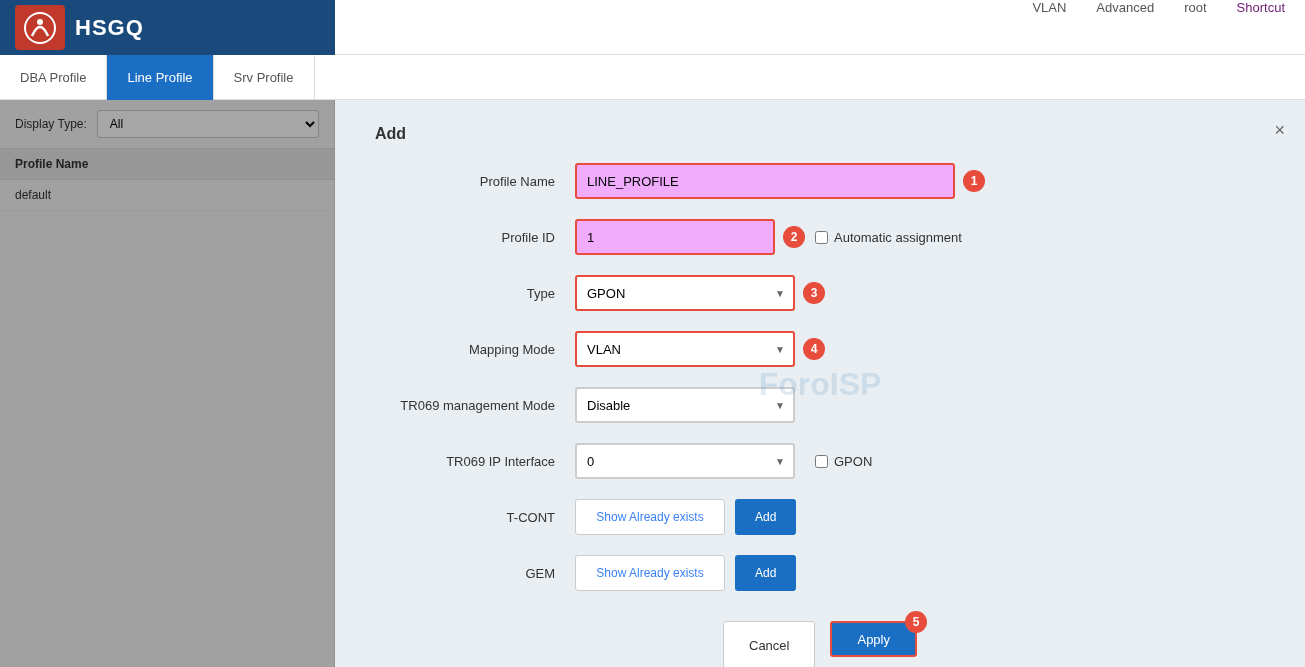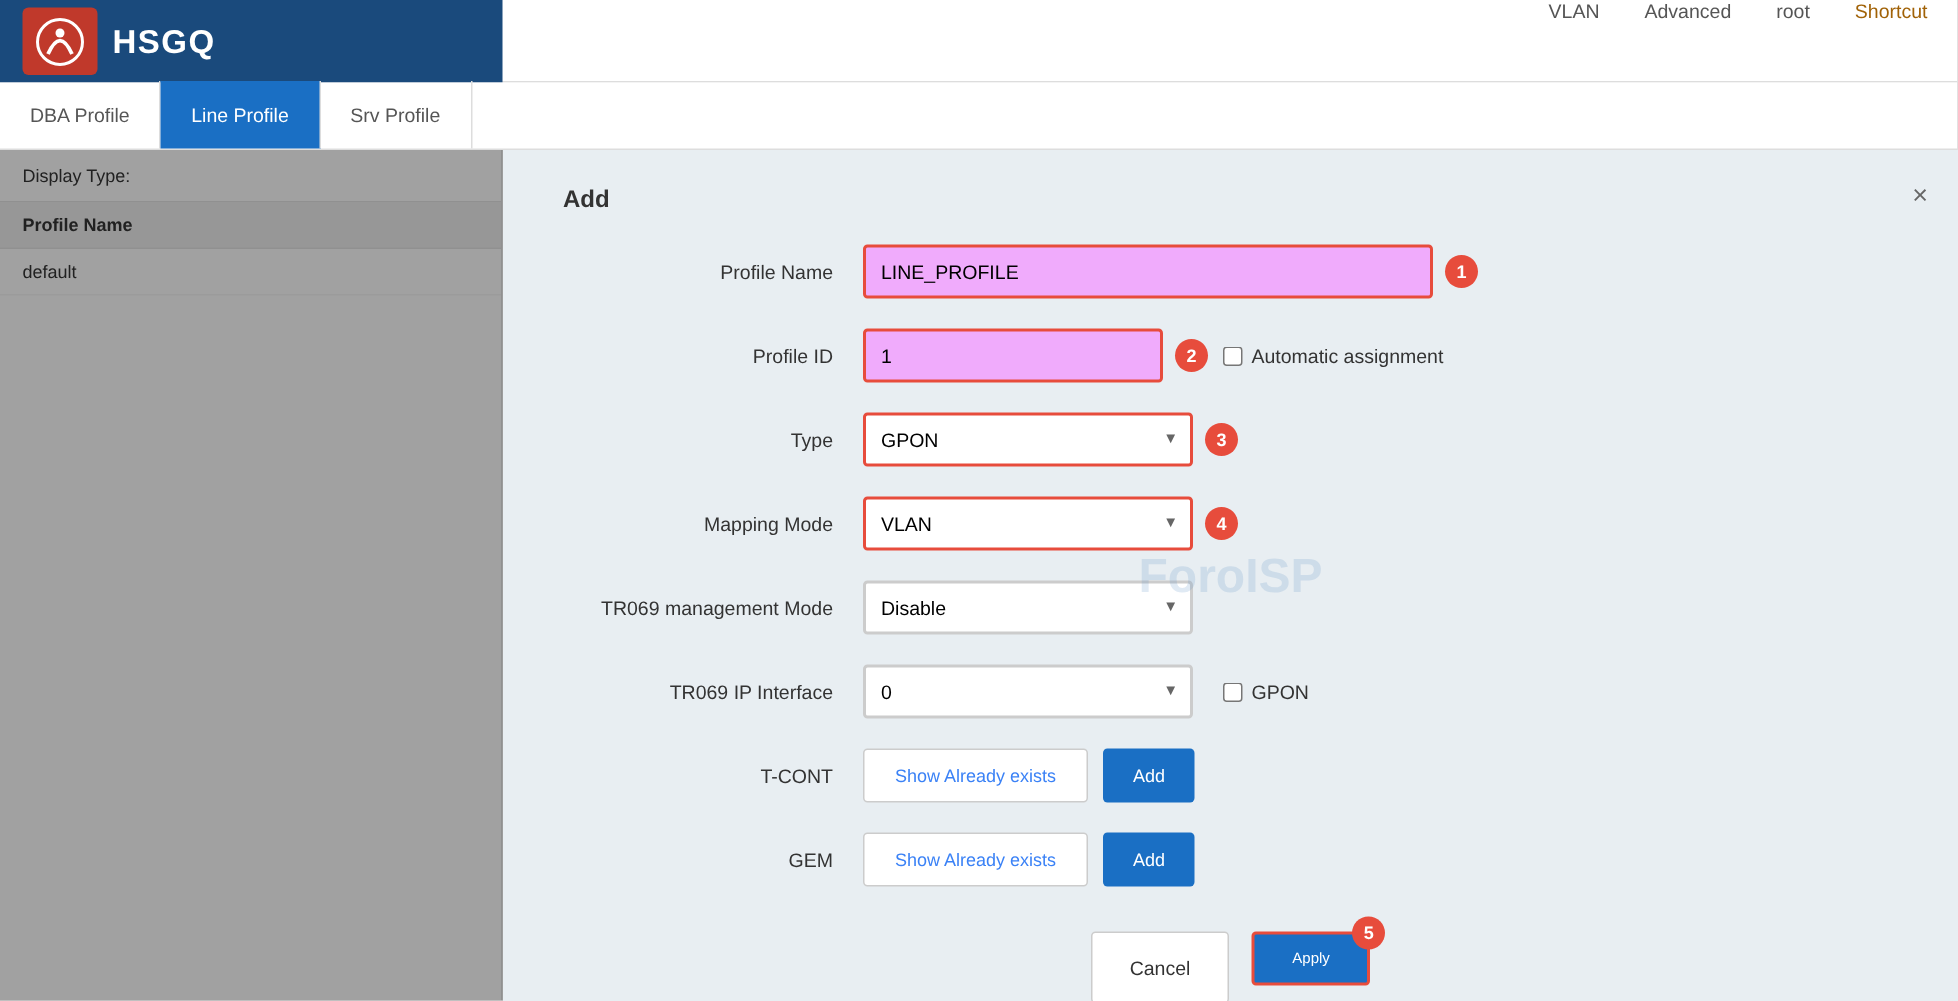--- a/index.html
+++ b/index.html
@@ -20,27 +20,27 @@
       border-radius: 4px; display: flex; align-items: center; justify-content: center;
       margin-right: 10px;
     }
     .logo-icon svg { width: 36px; height: 36px; }
     .logo-text { color: #fff; font-size: 22px; font-weight: bold; letter-spacing: 1px; }
     .nav-links {
       flex: 1; display: flex; align-items: center; justify-content: flex-end;
       padding-right: 20px; gap: 30px;
     }
     .nav-link { color: #555; text-decoration: none; font-size: 13px; cursor: pointer; }
-    .nav-link.shortcut { color: #a16207; }
+    .nav-link.shortcut { color: #701a75; }
 
     
     .sub-nav {
       position: absolute; top: 55px; left: 0; right: 0; height: 45px;
       background: #fff; border-bottom: 1px solid #ddd;
-      display: flex; align-items: flex-end; padding-left: 0;
+      display: flex; align-items: center; padding-left: 0;
     }
     .sub-tab {
       height: 45px; padding: 0 20px; display: flex; align-items: center;
       cursor: pointer; font-size: 13px; color: #555; border-right: 1px solid #ddd;
     }
     .sub-tab.active { background: #1a6fc4; color: #fff; }
 
     
     .content-area {
       position: absolute; top: 100px; left: 0; right: 0; bottom: 0;
@@ -145,21 +145,21 @@
     }
     .dialog-footer {
       display: flex; justify-content: center; gap: 15px; margin-top: 30px;
     }
     .btn-cancel {
       height: 48px; background: #fff; border: 1px solid #ccc; border-radius: 3px;
       padding: 0 25px; font-size: 13px; cursor: pointer; color: #333;
     }
     .btn-apply {
       height: 36px; background: #1a6fc4; border: 2px solid #e74c3c; border-radius: 3px;
-      padding: 0 25px; font-size: 10px; cursor: pointer; color: #fff;
+      padding: 0 25px; font-size: 13px; cursor: pointer; color: #fff;
     }
 
     
     .badge {
       width: 22px; height: 22px; border-radius: 50%; background: #e74c3c;
       color: #fff; font-size: 12px; font-weight: bold;
       display: flex; align-items: center; justify-content: center;
       margin-left: 8px; flex-shrink: 0;
     }
     .badge-group { display: flex; align-items: center; }
@@ -196,20 +196,23 @@
   <div class="sub-tab">
     <span>Srv Profile</span>
   </div>
 </div>
 
 <div class="content-area">
 
   <div class="sidebar">
     <div class="filter-row">
       <span class="filter-label">Display Type:</span>
+      <select class="filter-select">
+        <option>All</option>
+      </select>
     </div>
     <div class="table-header">Profile Name</div>
     <div class="table-row">default</div>
   </div>
 
   <div class="main-panel">
     <div class="main-table-header">
       <span style="font-size:12px;font-weight:bold;color:#333;">Profile Name</span>
       <div style="display:flex;align-items:center;gap:15px;">
         <span style="font-size:12px;font-weight:bold;color:#333;">Setting</span>

